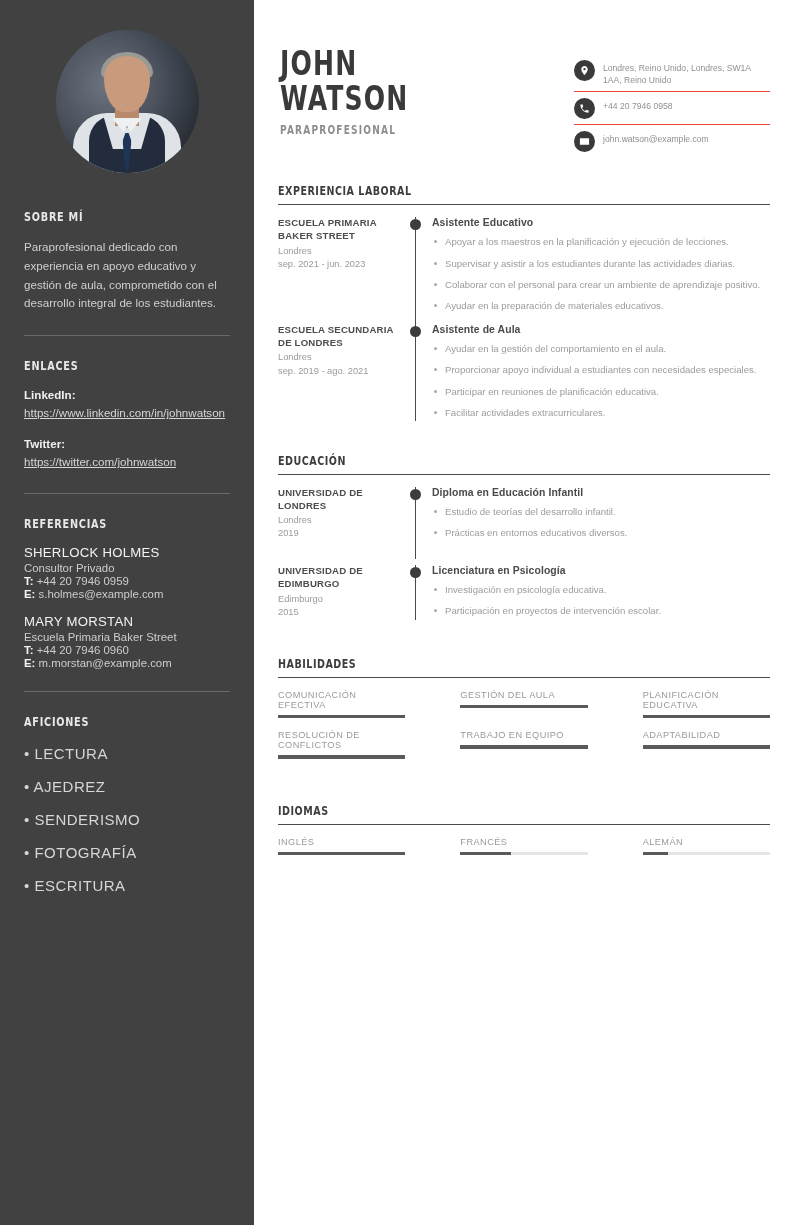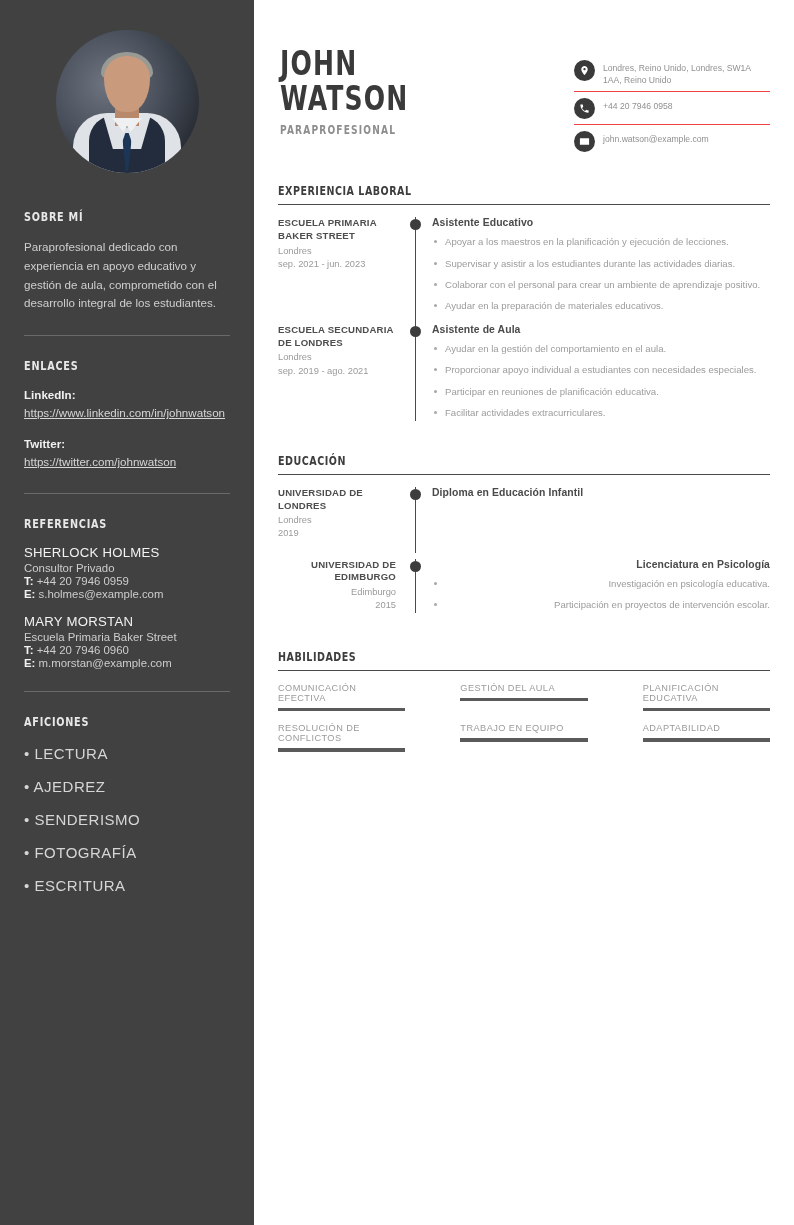--- a/index.html
+++ b/index.html
@@ -526,24 +526,28 @@
           <div class="org">UNIVERSIDAD DE LONDRES</div>
           <div class="loc">Londres</div>
           <div class="dates">2019</div>
         </div>
         <div class="timeline">
           <div class="tl-line"></div>
           <div class="tl-dot"></div>
         </div>
         <div class="entry-right">
           <div class="job-title">Diploma en Educación Infantil</div>
-        </div>
-      </div>
-
-      <div class="entry" style="margin-top:14px;text-align:right;">
+          <ul class="bullets">
+            <li>Estudio de teorías del desarrollo infantil.</li>
+            <li>Prácticas en entornos educativos diversos.</li>
+          </ul>
+        </div>
+      </div>
+
+      <div class="entry" style="margin-top:14px;">
         <div class="entry-left">
           <div class="org">UNIVERSIDAD DE EDIMBURGO</div>
           <div class="loc">Edimburgo</div>
           <div class="dates">2015</div>
         </div>
         <div class="timeline">
           <div class="tl-line"></div>
           <div class="tl-dot"></div>
         </div>
         <div class="entry-right">
@@ -592,15 +596,39 @@
         </div>
         <div class="bar-item">
           <div class="bar-label">ADAPTABILIDAD</div>
           <div class="bar-track">
               <div class="bar-fill" style="width: 100%;"></div>
             </div>
         </div>
       </div>
     </section>
 
+    <section class="section" style="margin-top:44px;">
+      <div class="sec-title">IDIOMAS</div>
+      <hr class="sec-rule">
+      <div class="bar-grid">
+        <div class="bar-item">
+          <div class="bar-label">INGLÉS</div>
+          <div class="bar-track">
+              <div class="bar-fill" style="width: 100%;"></div>
+            </div>
+        </div>
+        <div class="bar-item">
+          <div class="bar-label">FRANCÉS</div>
+          <div class="bar-track">
+              <div class="bar-fill" style="width: 40%;"></div>
+            </div>
+        </div>
+        <div class="bar-item">
+          <div class="bar-label">ALEMÁN</div>
+          <div class="bar-track">
+              <div class="bar-fill" style="width: 20%;"></div>
+            </div>
+        </div>
+      </div>
+    </section>
 
   </main>
 </div>
 
 </body></html>

